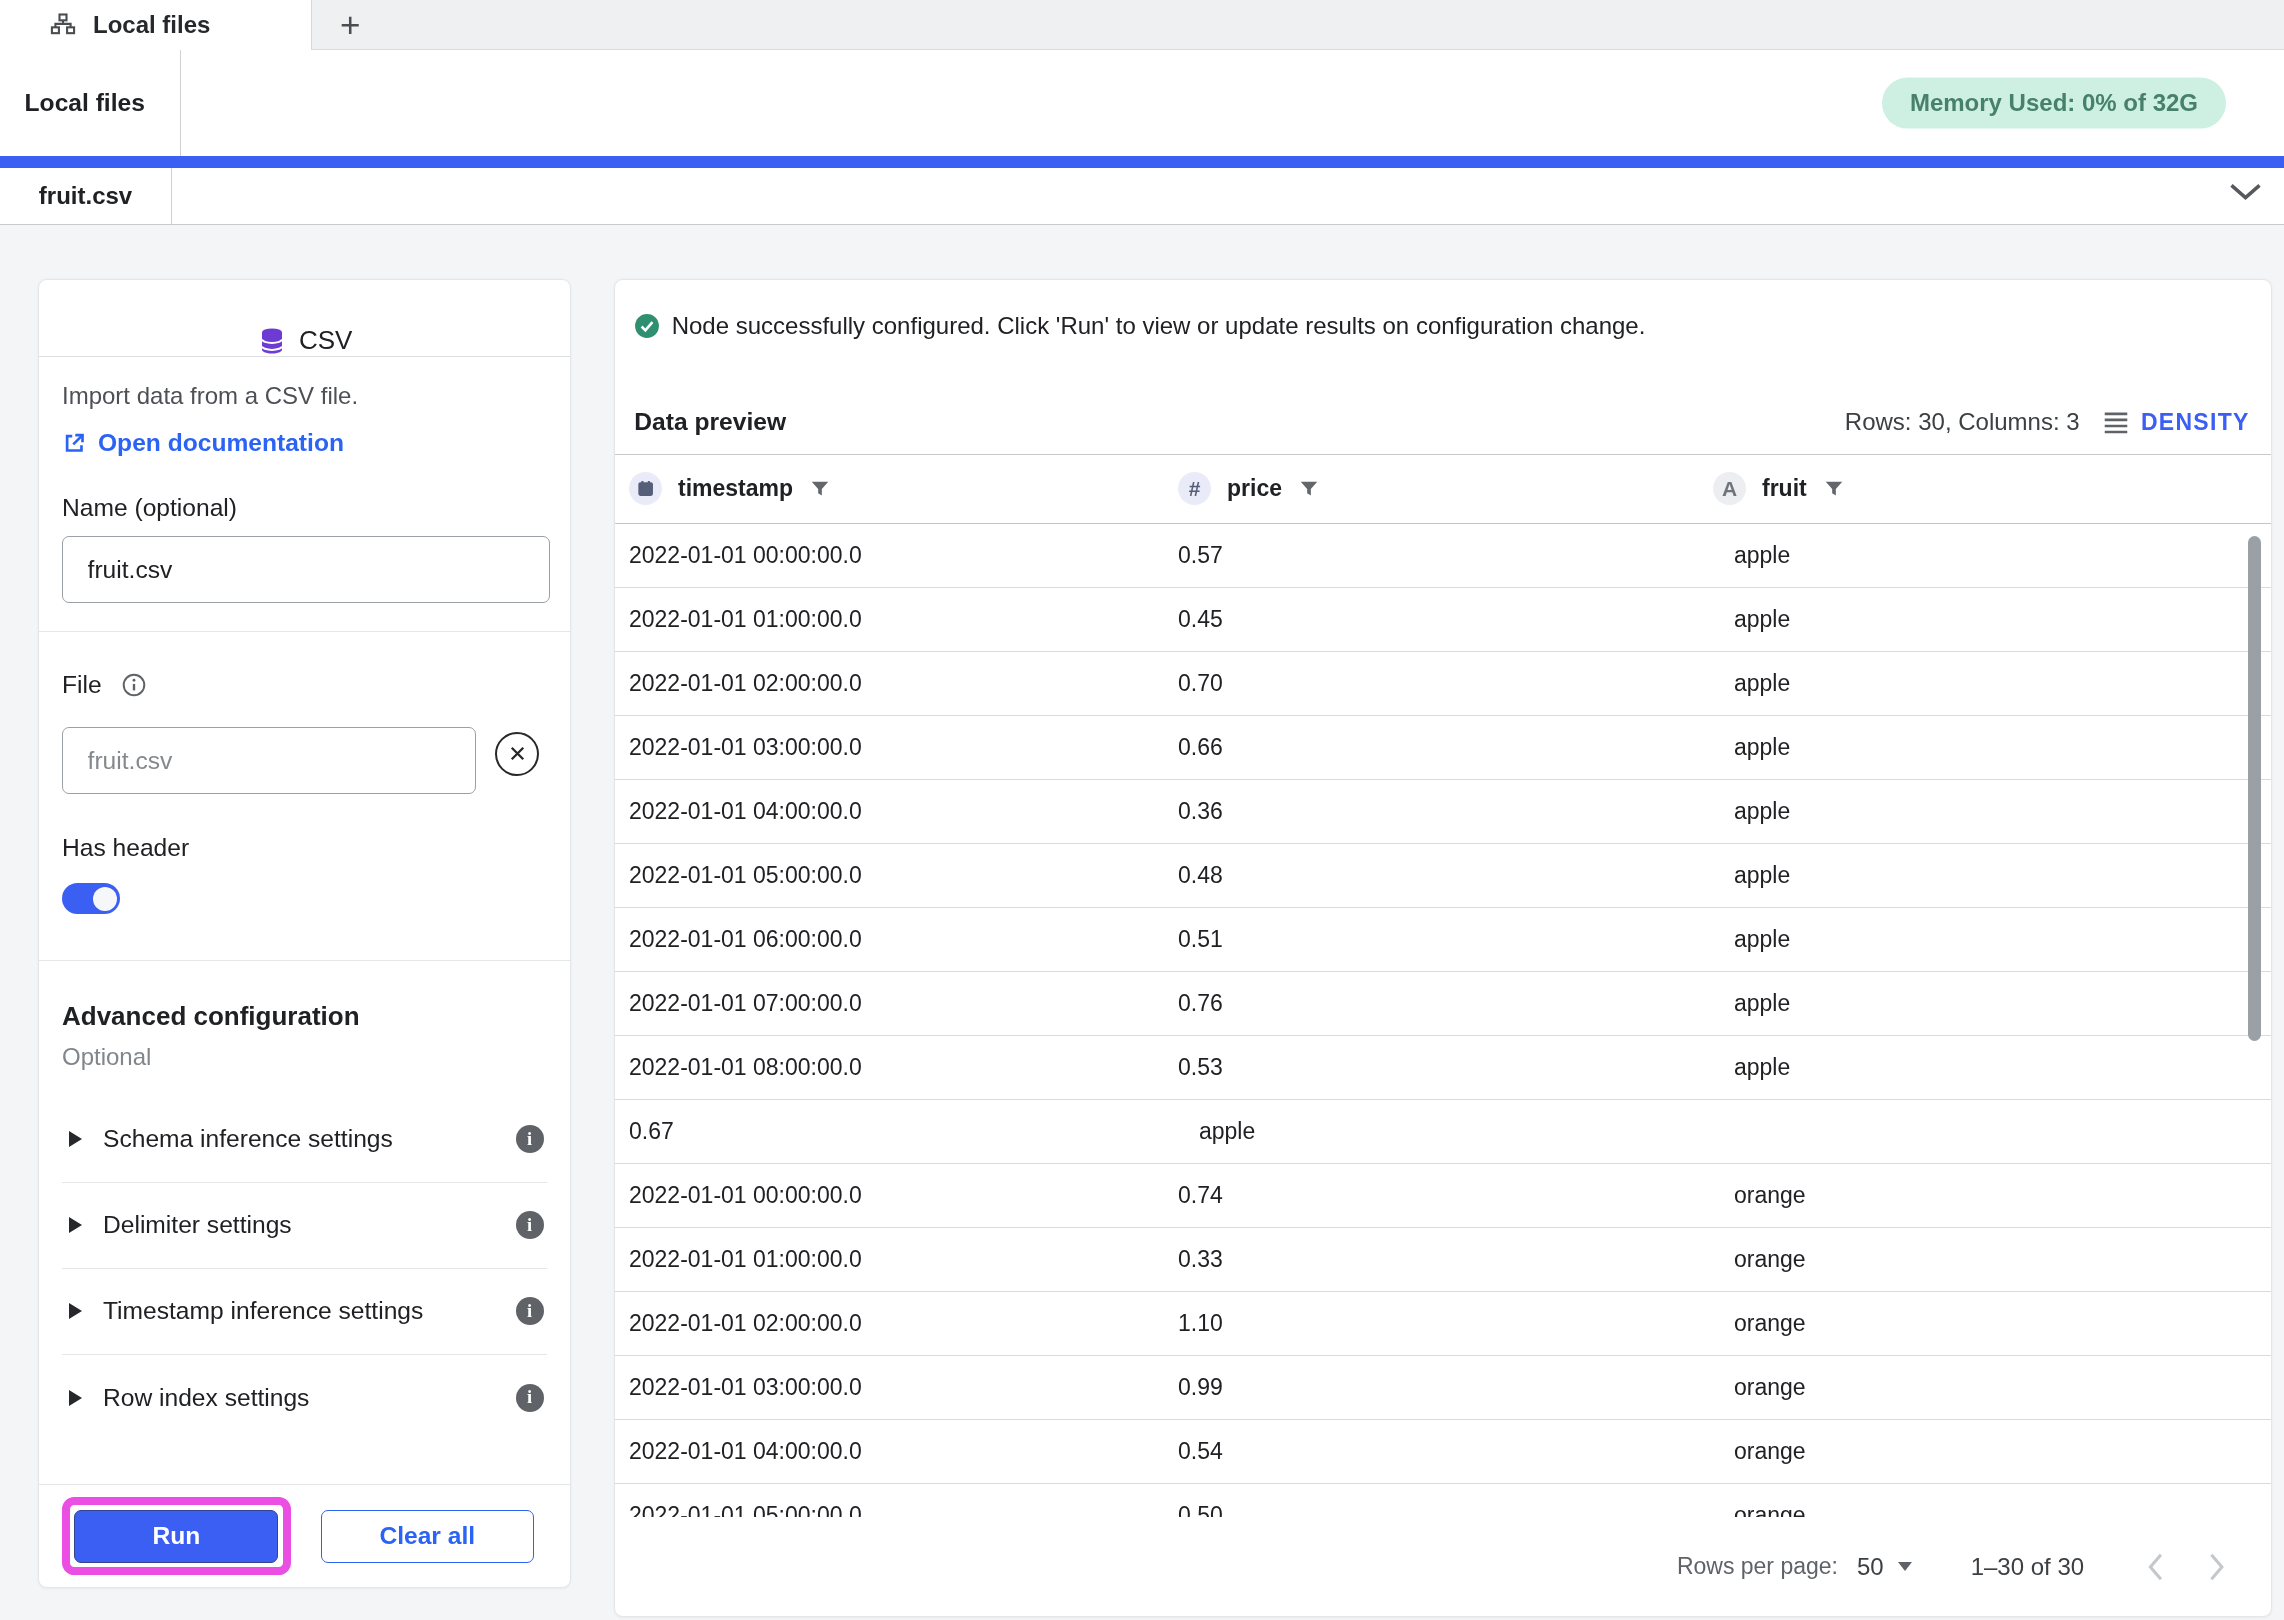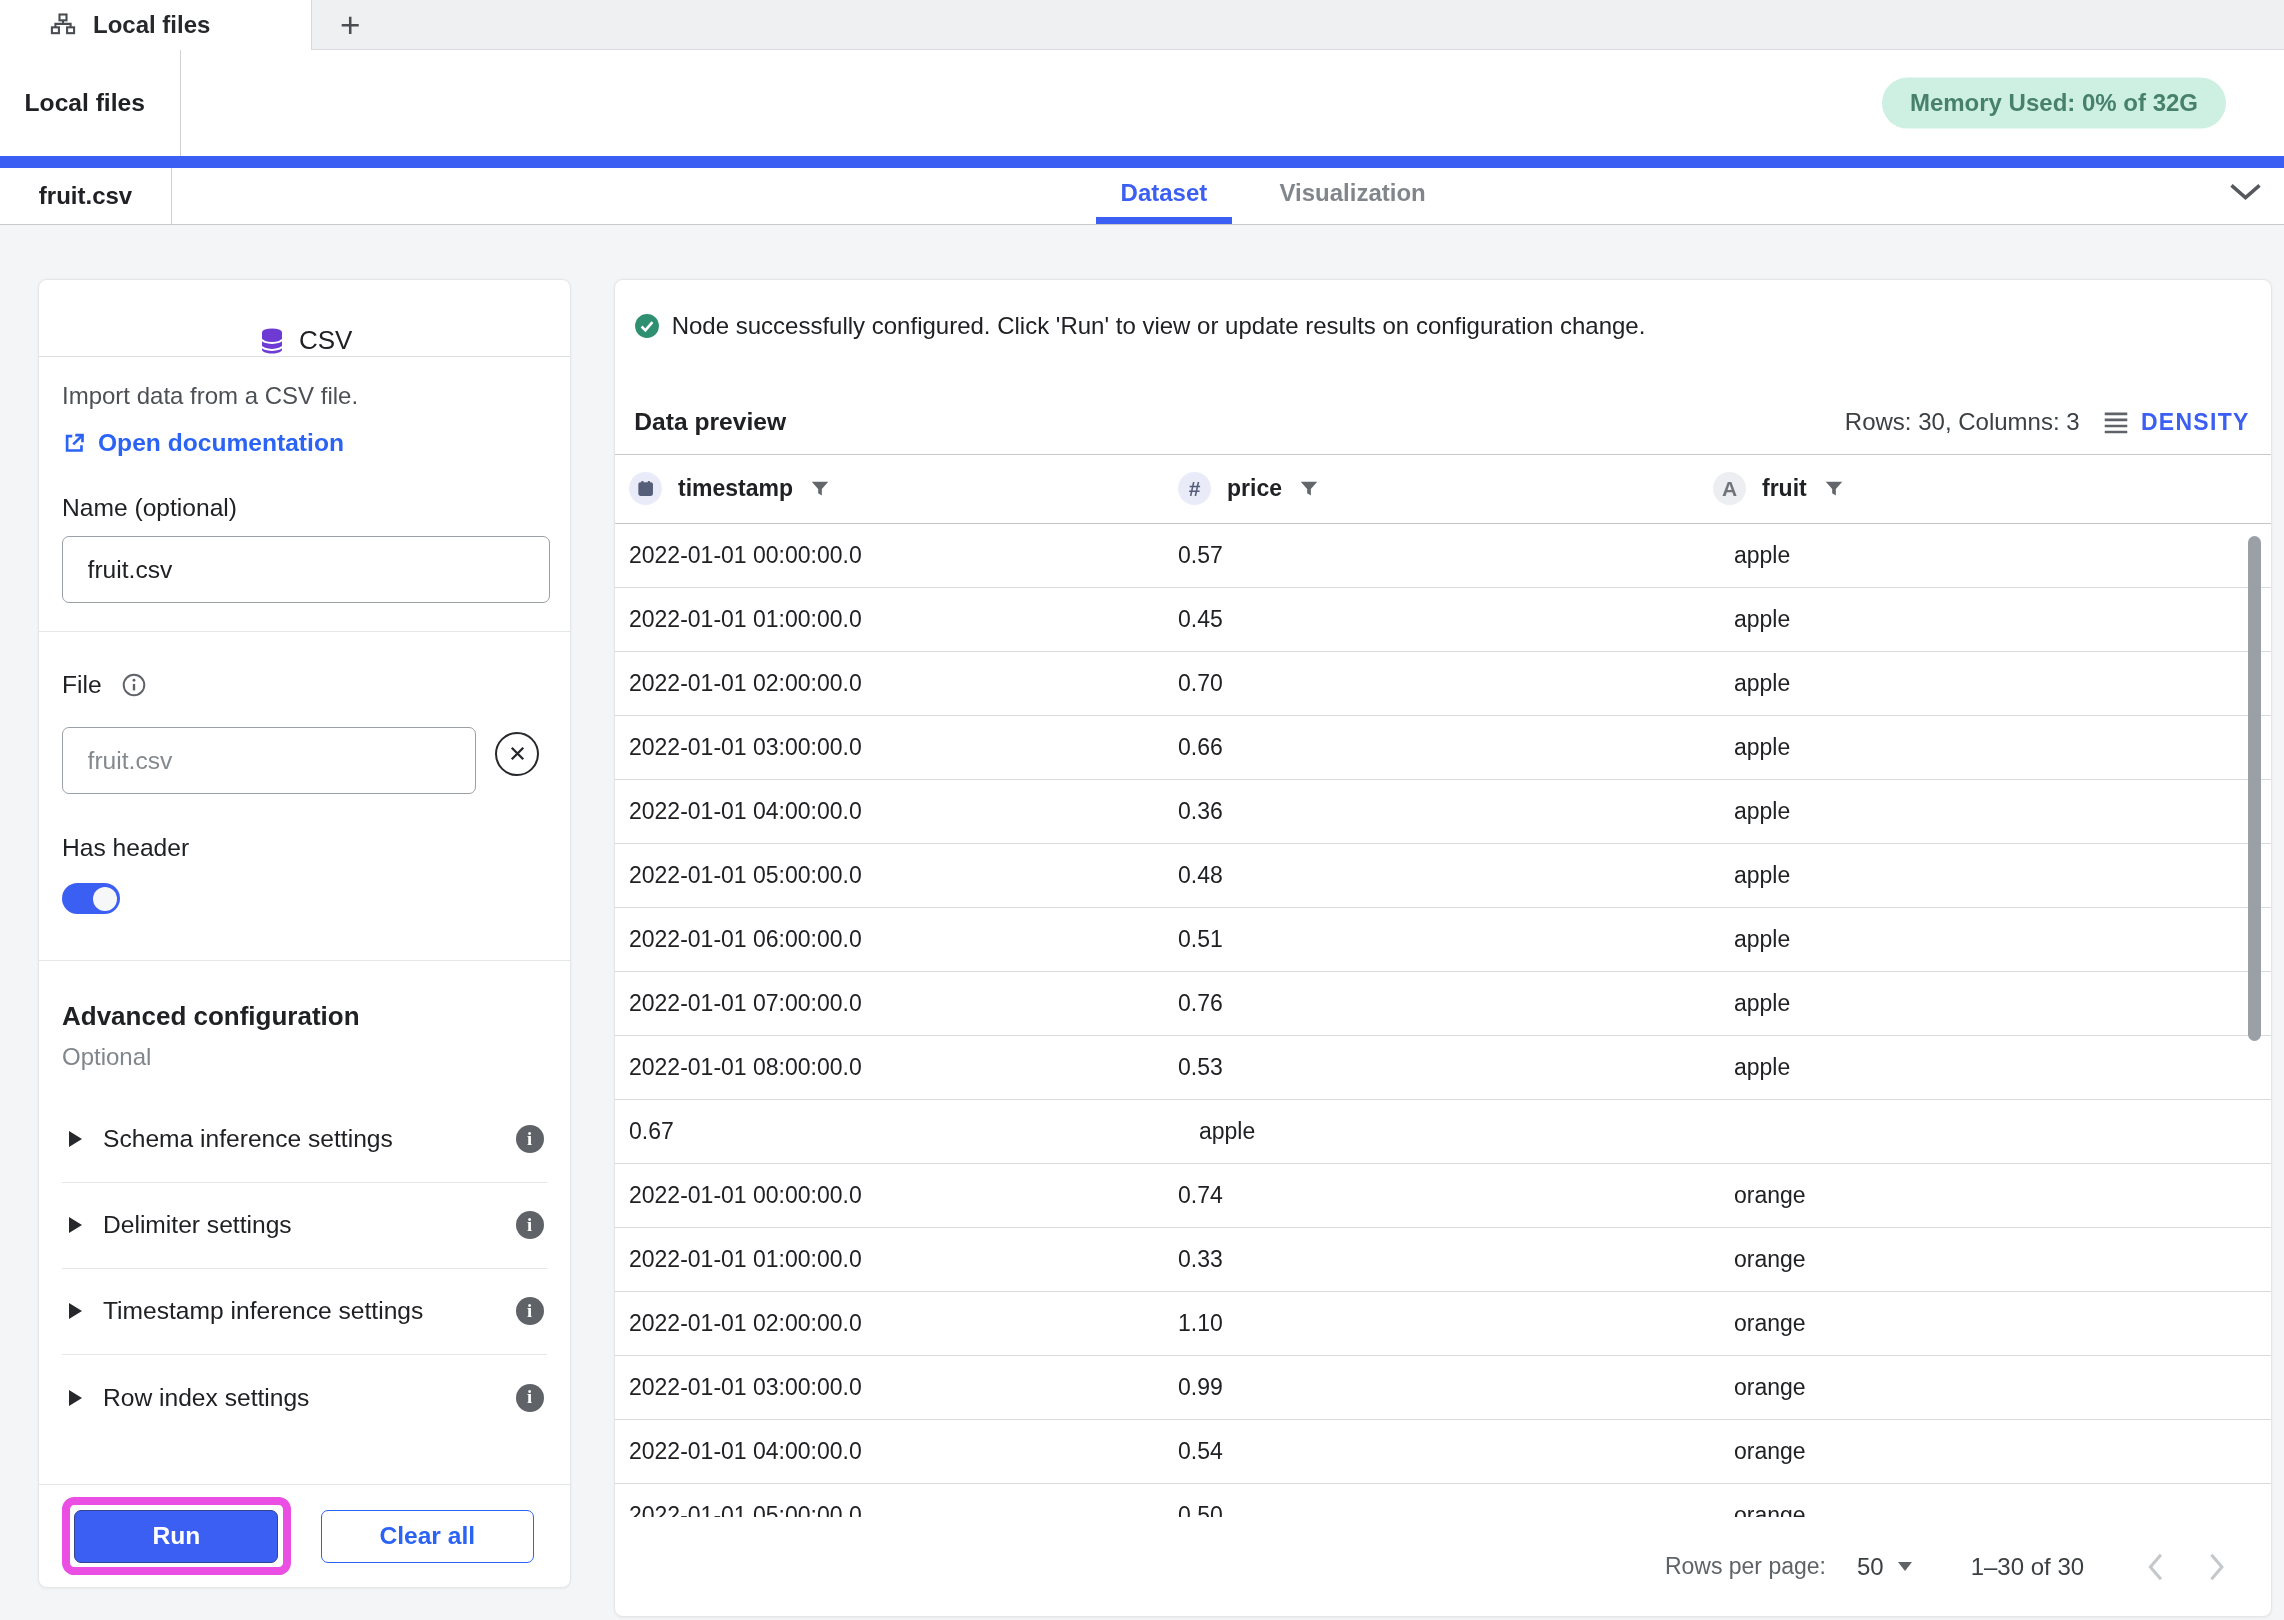--- a/index.html
+++ b/index.html
@@ -83,21 +83,21 @@
   .col-icon { width:33px; height:33px; border-radius:50%; background:#e9ecf8; display:flex; align-items:center; justify-content:center; flex:0 0 auto; }
   .col-icon.str { background:#edeef1; }
   .col-icon .glyph { font-size:21px; font-weight:700; color:#565f79; }
   .col-icon.str .glyph { color:#70757c; font-weight:600; }
   .th-label { font-size:23px; font-weight:700; color:#202124; }
   .tbody { height:993px; overflow:hidden; flex:0 0 auto; }
   .trow { height:64px; border-bottom:0.9px solid #d8dadd; display:grid; grid-template-columns:549px 535px 1fr; align-items:center; padding:0 17.5px 0 14px; font-size:23px; color:#202124; }
   .trow .fruit-cell { padding-left:21px; }
   .tfooter { flex:1; display:flex; align-items:center; justify-content:flex-end; padding-right:44px; gap:8px; }
   .rpp-label { font-size:23px; color:#5f6368; }
-  .rpp-select { display:flex; align-items:center; gap:14px; margin-left:23px; cursor:pointer; }
+  .rpp-select { display:flex; align-items:center; gap:14px; margin-left:11px; cursor:pointer; }
   .rpp-value { font-size:24px; color:#3c4043; }
   .caret-down { width:0; height:0; border-top:9.6px solid #5f6368; border-left:7px solid transparent; border-right:7px solid transparent; }
   .range-label { font-size:24px; color:#3c4043; margin-left:51px; }
   .page-nav { display:flex; align-items:center; gap:42px; margin-left:54px; }
   .scroll-thumb { position:absolute; right:9.6px; top:256px; width:13px; height:505px; border-radius:7px; background:#9aa0a6; }
 </style>
 </head>
 <body>
 
 <div class="screen">
@@ -123,24 +123,20 @@
     <div class="app-title-wrap">
       <span class="app-title">Local files</span>
     </div>
     <div class="memory-badge">Memory Used: 0% of 32G</div>
   </div>
 
   <div class="blue-bar"></div>
 
   <div class="sub-header">
     <div class="file-tab">fruit.csv</div>
-    <div class="center-tabs">
-      <div class="ds-tab active">Dataset</div>
-      <div class="ds-tab inactive">Visualization</div>
-    </div>
     <span class="subheader-chevron">
       <svg width="35" height="21" viewBox="0 0 40 24" fill="none" stroke="#55585c" stroke-width="4">
           <path d="M4 5 L20 19 L36 5"></path>
         </svg>
     </span>
   </div>
 
   <div class="content">
 
     <div class="card config-card">

